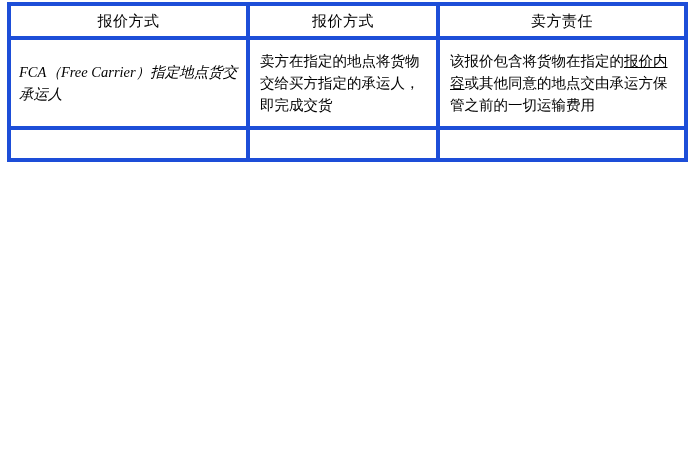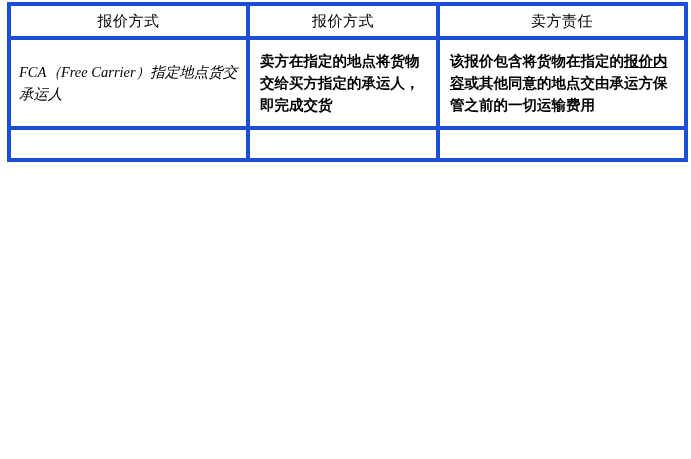--- a/index.html
+++ b/index.html
@@ -46,21 +46,20 @@
   table.terms tbody td {
     font-size: 14.5px;
     line-height: 1.52;
   }
   .cell-pad {
     padding: 7px 8px 7px 9px;
     font-style: italic;
   }
   .cell-pad-mid {
     padding: 7px 9px 7px 10px;
-    font-weight: bold;
   }
   td.col-term .cell-pad {
     padding: 7px 6px 7px 8px;
   }
   .u {
     text-decoration: underline;
   }
   
   tr.r1 td { height: 86px; }
   tr.r2 td { height: 86px; }

